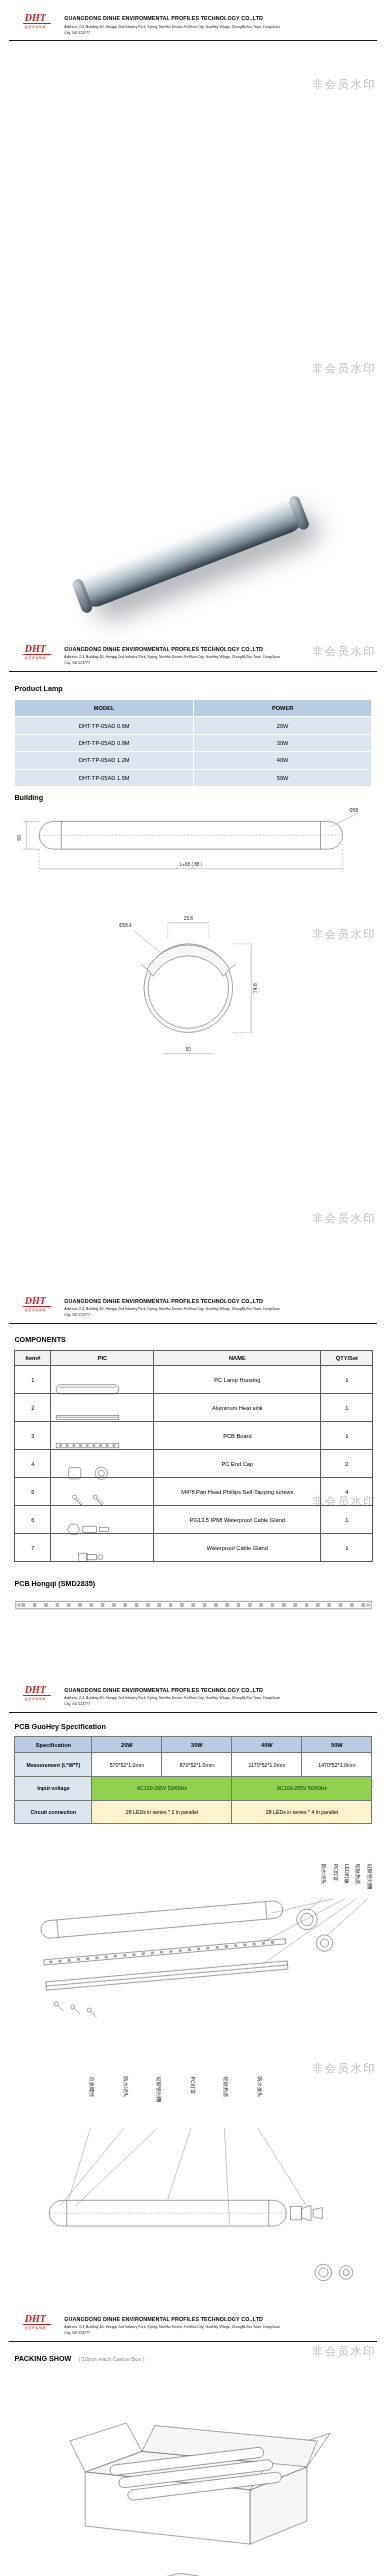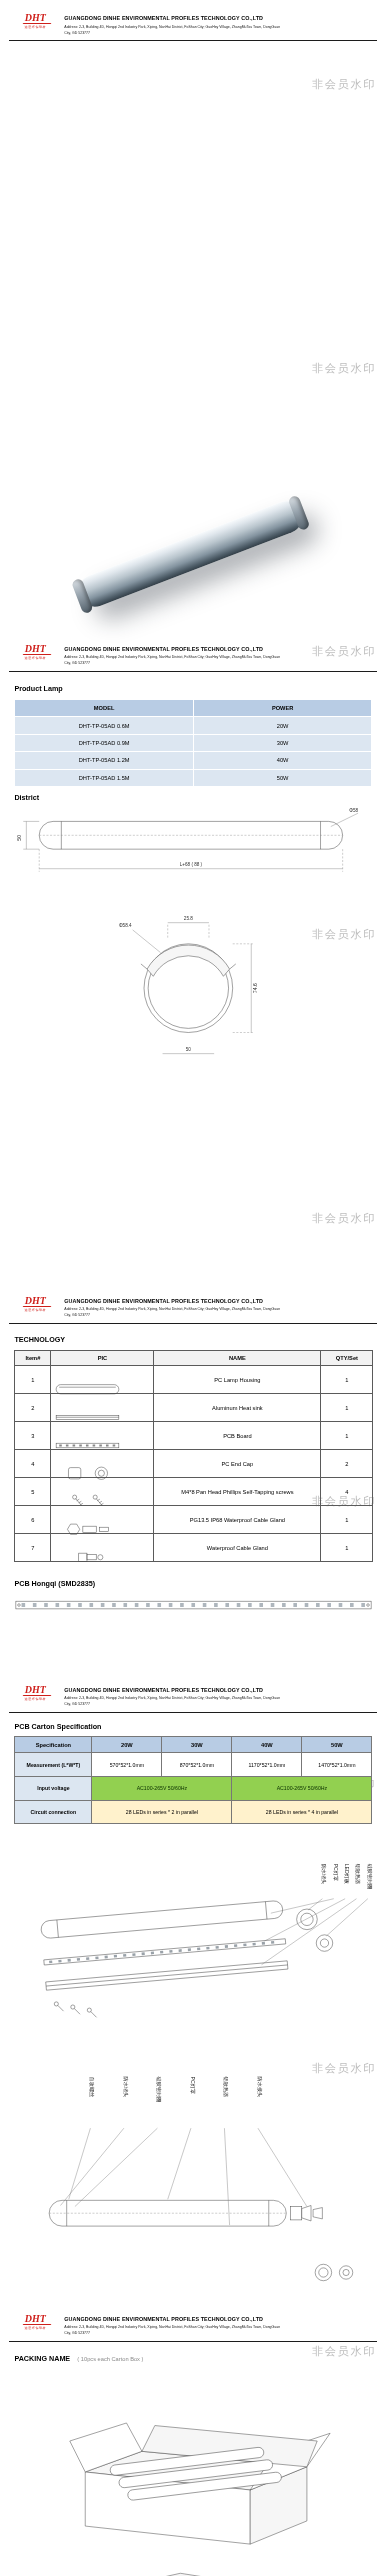--- a/index.html
+++ b/index.html
@@ -166,21 +166,21 @@
       <td>DHT-TP-05AD   1.2M</td>
       <td>40W</td>
     </tr>
     <tr>
       <td>DHT-TP-05AD   1.5M</td>
       <td>50W</td>
     </tr>
   </tbody>
     </table>
 
-  <div class="sec-title" style="top:793px">District</div>
+  <div class="sec-title" style="top:793px">Building</div>
 
   <svg class="draw" style="left:15.5px;top:807px" width="355" height="90" viewBox="0 0 690 175">
     <g>
       <rect class="fillw" x="45" y="28" width="590" height="54" rx="27"></rect>
       <line class="ln" x1="88" y1="28" x2="88" y2="82"></line>
       <line class="ln" x1="592" y1="28" x2="592" y2="82"></line>
       <line class="dash" x1="45" y1="55" x2="635" y2="55"></line>
     </g>
     <g>
       <line class="dim" x1="20" y1="28" x2="20" y2="82"></line>
@@ -213,21 +213,21 @@
       <line class="dash" x1="236" y1="251" x2="276" y2="251"></line>
       <line class="dim" x1="100" y1="292" x2="200" y2="292"></line>
       <line class="dim" x1="96" y1="96" x2="42" y2="52"></line>
     </g>
     <text x="150" y="32" text-anchor="middle">25.8</text>
     <text class="vt" transform="rotate(-90 284 165)" x="284" y="165" text-anchor="middle">74.6</text>
     <text x="150" y="286" text-anchor="middle">50</text>
     <text x="40" y="46" text-anchor="end">Φ58.4</text>
   </svg>
 
-  <div class="sec-title" style="top:1335px">TECHNOLOGY</div>
+  <div class="sec-title" style="top:1335px">COMPONENTS</div>
   <table class="ctable">
     <colgroup>
         <col style="width:36px">
         <col style="width:103px">
         <col style="width:167px">
         <col style="width:52px">
       </colgroup>
     <tbody>
         <tr class="h">
       <td>Item#</td>
@@ -321,21 +321,21 @@
     </table>
 
   <div class="sec-title" style="top:1579px">PCB Hongqi (SMD2835)</div>
   <svg class="draw" style="left:13px;top:1595px" width="361" height="20.6" viewBox="0 0 700 40">
     <rect class="fillw" x="5" y="12" width="690" height="15"></rect>
     <line x1="16" y1="19.5" x2="684" y2="19.5" stroke="#aeb6bd" stroke-width="8" stroke-dasharray="7 15"></line>
     <circle class="ln" cx="11" cy="19.5" r="2.5"></circle>
     <circle class="ln" cx="689" cy="19.5" r="2.5"></circle>
   </svg>
 
-  <div class="sec-title" style="top:1722px">PCB Carton Specification</div>
+  <div class="sec-title" style="top:1722px">PCB GuoHey Specification</div>
   <table class="stable">
     <colgroup>
         <col style="width:77px">
         <col style="width:70px">
         <col style="width:70px">
         <col style="width:70px">
         <col style="width:70px">
       </colgroup>
     <tbody>
         <tr class="h">
@@ -429,21 +429,21 @@
     </g>
     <text class="vt" transform="rotate(90 150 40)" x="150" y="40">自攻螺丝</text>
     <text class="vt" transform="rotate(90 215 40)" x="215" y="40">防水堵头</text>
     <text class="vt" transform="rotate(90 280 40)" x="280" y="40">硅胶密封圈</text>
     <text class="vt" transform="rotate(90 345 40)" x="345" y="40">PC灯罩</text>
     <text class="vt" transform="rotate(90 410 40)" x="410" y="40">铝散热器</text>
     <text class="vt" transform="rotate(90 475 40)" x="475" y="40">防水接头</text>
   </svg>
 
   <div class="sec-title" style="top:2354px">
-    <span>PACKING NAME</span><span class="sub-gray">( 10pcs each Carton Box )</span>
+    <span>PACKING SHOW</span><span class="sub-gray">( 10pcs each Carton Box )</span>
   </div>
 
   <svg class="draw" style="left:49px;top:2374px" width="289" height="183" viewBox="0 0 560 355">
     <g>
       <polygon class="fillg" points="70,190 180,150 500,180 390,225"></polygon>
       <polygon class="fillw" points="70,190 390,225 390,330 70,295"></polygon>
       <polygon class="fillg" points="390,225 500,180 500,285 390,330"></polygon>
       <polygon class="fillw" points="70,190 40,130 150,95 180,150"></polygon>
       <polygon class="fillw" points="390,225 440,150 545,115 500,180"></polygon>
       <polygon class="fillg" points="180,150 205,100 520,130 500,180"></polygon>

